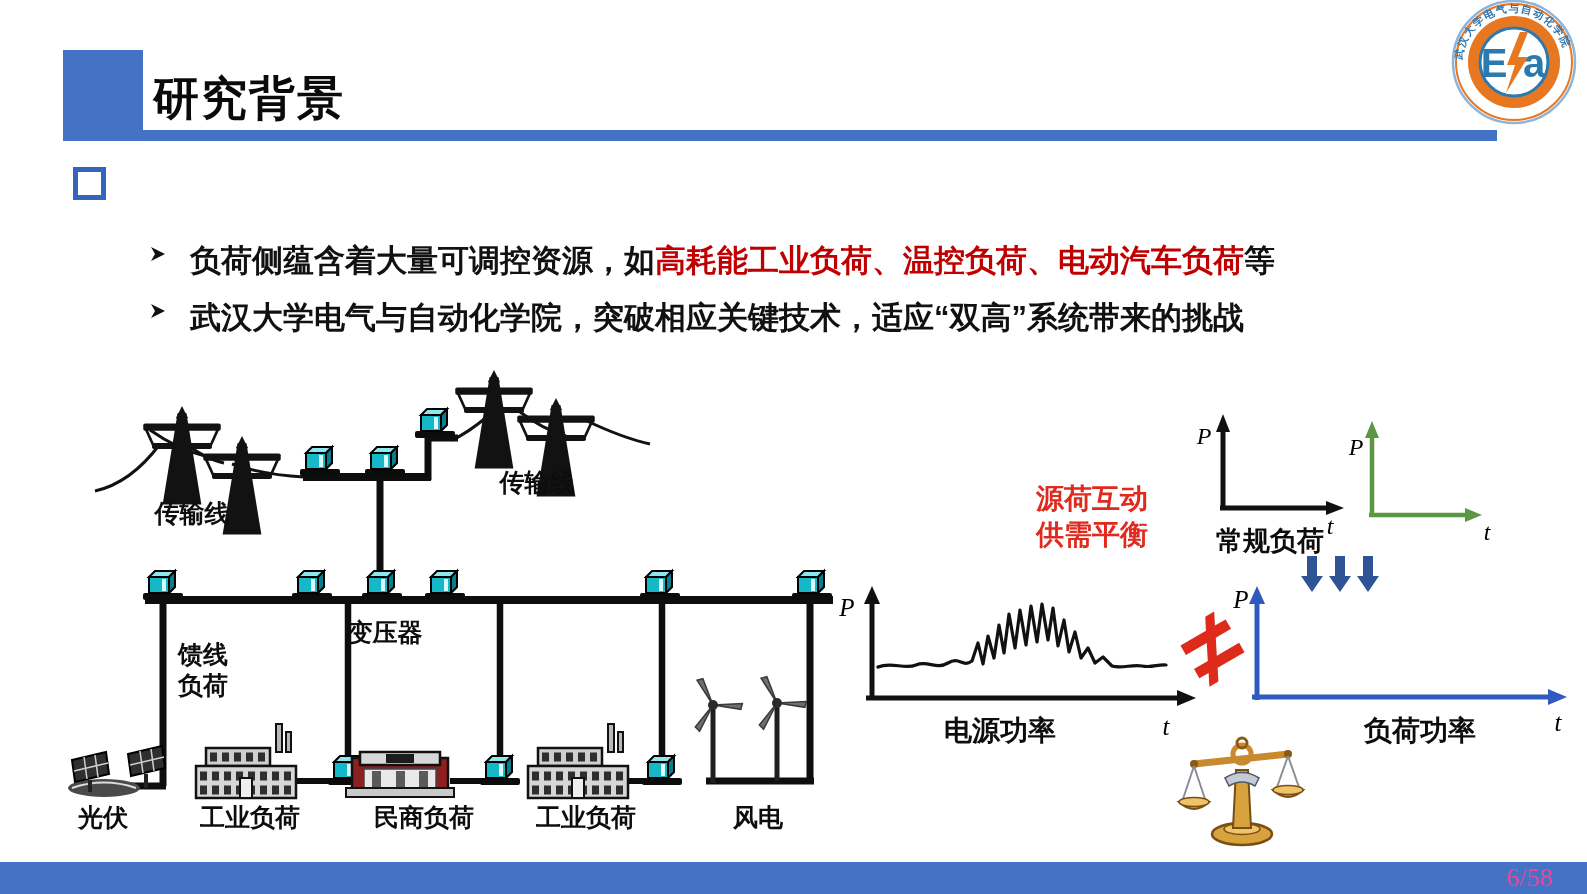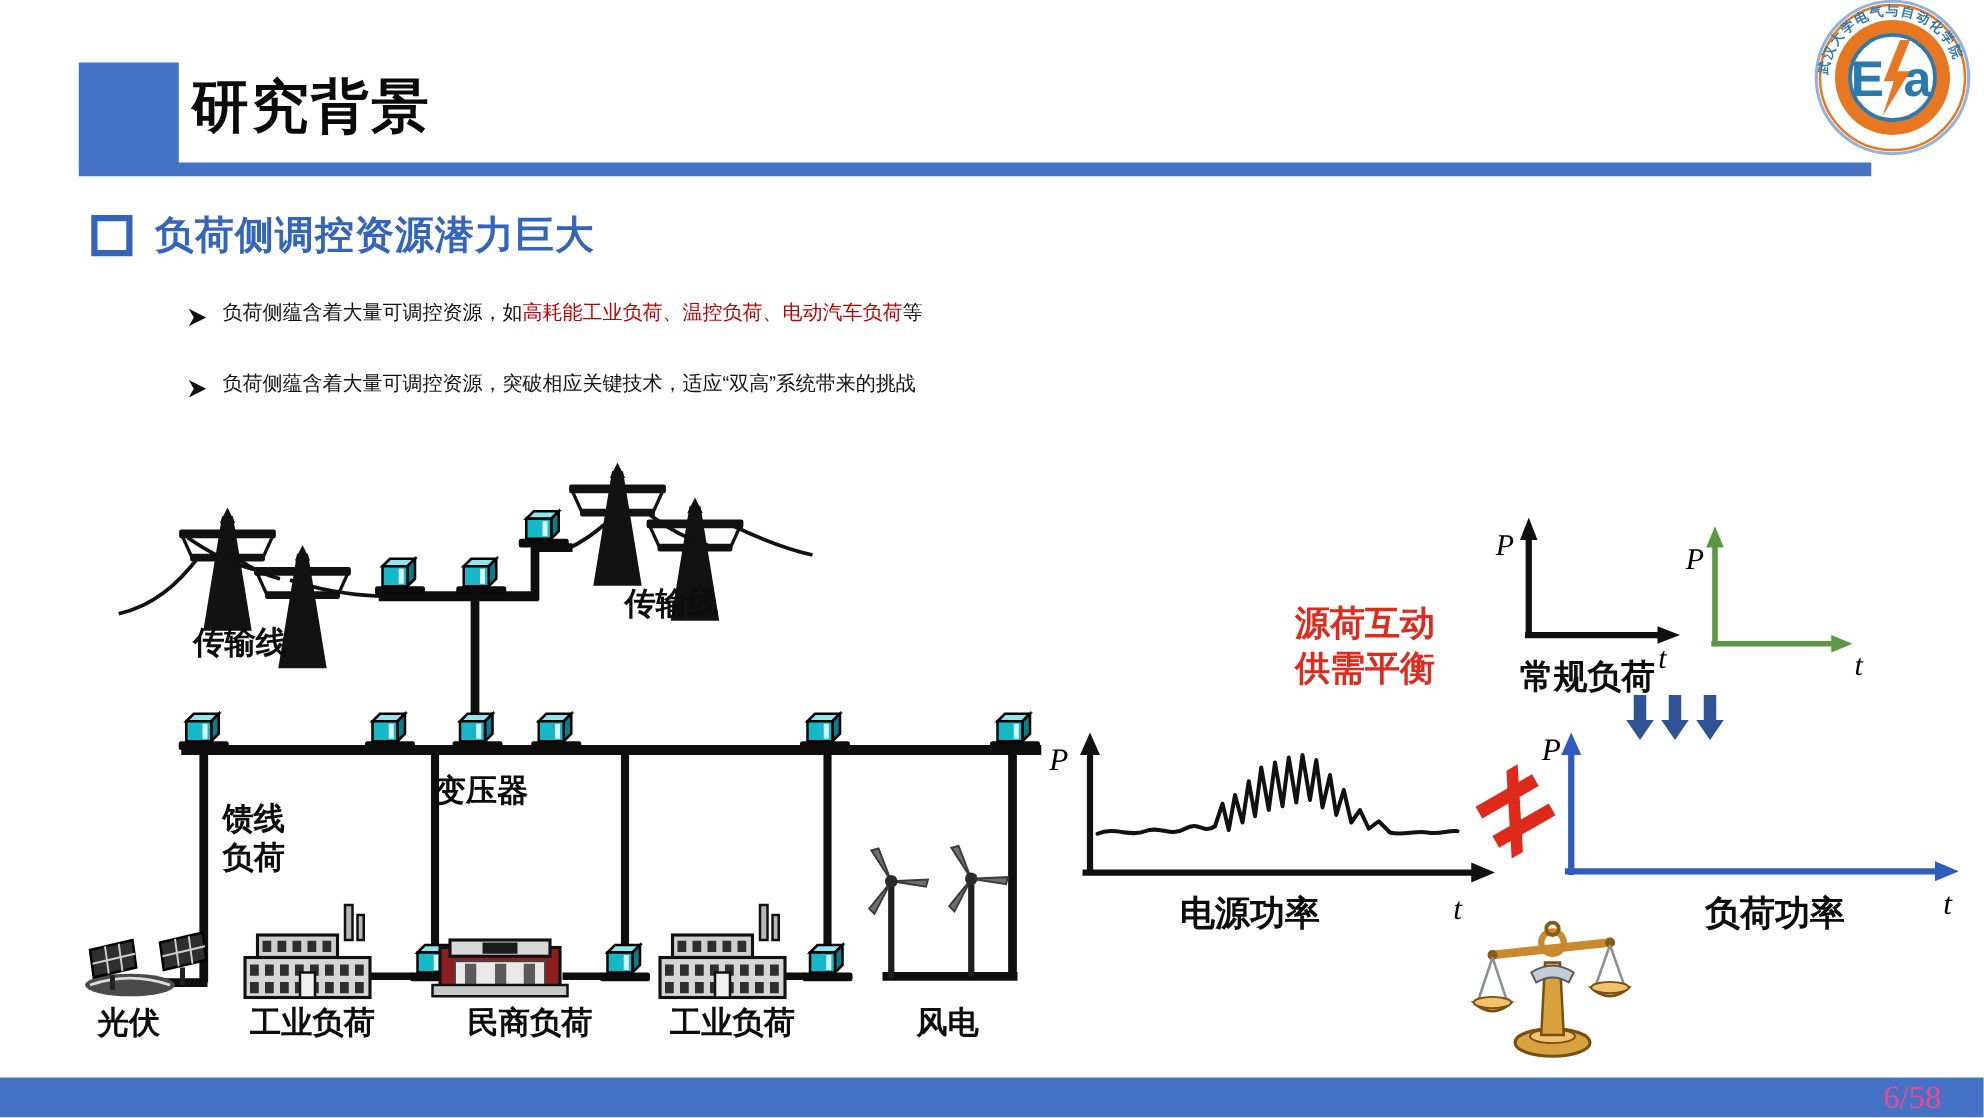--- a/index.html
+++ b/index.html
@@ -4,27 +4,27 @@
 <style>
   html,body{margin:0;padding:0;}
   body{
     width:1587px;height:894px;position:relative;background:#ffffff;overflow:hidden;
     font-family:"Liberation Sans",sans-serif;
   }
   .abs{position:absolute;}
   
   .title-square{left:63px;top:50px;width:80px;height:81px;background:#4472C4;}
   .title-bar{left:63px;top:130px;width:1434px;height:11px;background:#4472C4;}
-  .page-title{left:153px;top:55px;font-size:46px;font-weight:900;color:#0a0a0a;letter-spacing:2px;}
+  .page-title{left:153px;top:68px;font-size:46px;font-weight:900;color:#0a0a0a;letter-spacing:2px;}
   
   .sec-row{left:73px;top:167px;display:flex;align-items:center;}
   .sec-square{width:23px;height:23px;border:5px solid #3465BD;margin-right:18px;}
   .sec-text{font-size:31px;font-weight:800;color:#3465BD;letter-spacing:1px;}
   
-  .bullet{left:150px;display:flex;align-items:flex-start;font-size:16px;font-weight:400;color:#111;}
+  .bullet{left:150px;display:flex;align-items:flex-start;font-size:31px;font-weight:700;color:#111;gap:12px;}
   .bullet .mk{flex:0 0 auto;margin:6px 12px 0 0;}
   .b1{top:240px;} .b2{top:297px;}
   .red{color:#C00000;}
   
   .footer-bar{left:0;top:862px;width:1587px;height:32px;background:#4472C4;}
   .footer-page{top:863px;right:34px;left:auto;color:#ec4899;font-family:"Liberation Serif",serif;font-size:26px;}
   svg text{user-select:none;}
 </style>
 </head>
 <body>
@@ -44,37 +44,36 @@
   <text font-size="10.5" font-weight="700" fill="#2f76ad" letter-spacing="1.5">
     <textPath href="#arcTop" startOffset="4">武汉大学电气与自动化学院</textPath>
   </text>
   <text x="46" y="77" font-size="40" font-weight="900" fill="#2a7ab0" text-anchor="middle">E</text>
   <text x="86" y="77" font-size="40" font-weight="900" fill="#2a7ab0" text-anchor="middle">a</text>
   <polygon points="72,32 59,65 67,65 58,93 80,57 70,57 80,32" fill="#e87722"></polygon>
 </svg>
 
 <div class="abs sec-row">
   <div class="sec-square"></div>
-  <div class="sec-text">负荷侧调控资源潜力巨大</div>
 </div>
 
 <div class="abs bullet b1">
   <svg class="mk" width="16" height="16" viewBox="0 0 16 16">
     <polygon points="1,1 15,8 1,15 5,8" fill="#111"></polygon>
   </svg>
   <div>
     <span>负荷侧蕴含着大量可调控资源，如</span><span class="red">高耗能工业负荷、温控负荷、电动汽车负荷</span><span>等</span>
   </div>
 </div>
 
 <div class="abs bullet b2">
   <svg class="mk" width="16" height="16" viewBox="0 0 16 16">
     <polygon points="1,1 15,8 1,15 5,8" fill="#111"></polygon>
   </svg>
-  <div><span>负荷侧蕴含着大量可调控资源，突破相应关键技术，适应“双高”系统带来的挑战</span></div>
+  <div><span>武汉大学电气与自动化学院，突破相应关键技术，适应“双高”系统带来的挑战</span></div>
 </div>
 
 <svg class="abs" style="left:0;top:0;" width="1587" height="894" viewBox="0 0 1587 894">
   <defs>
 
     <g id="pylon">
       <polygon points="50,0 43,14 57,14" fill="#121212"></polygon>
       <polygon points="45,8 55,8 72,112 28,112" fill="#121212"></polygon>
       <rect x="6" y="20" width="88" height="8" rx="2" fill="#121212"></rect>
       <rect x="16" y="42" width="68" height="7" rx="2" fill="#121212"></rect>

